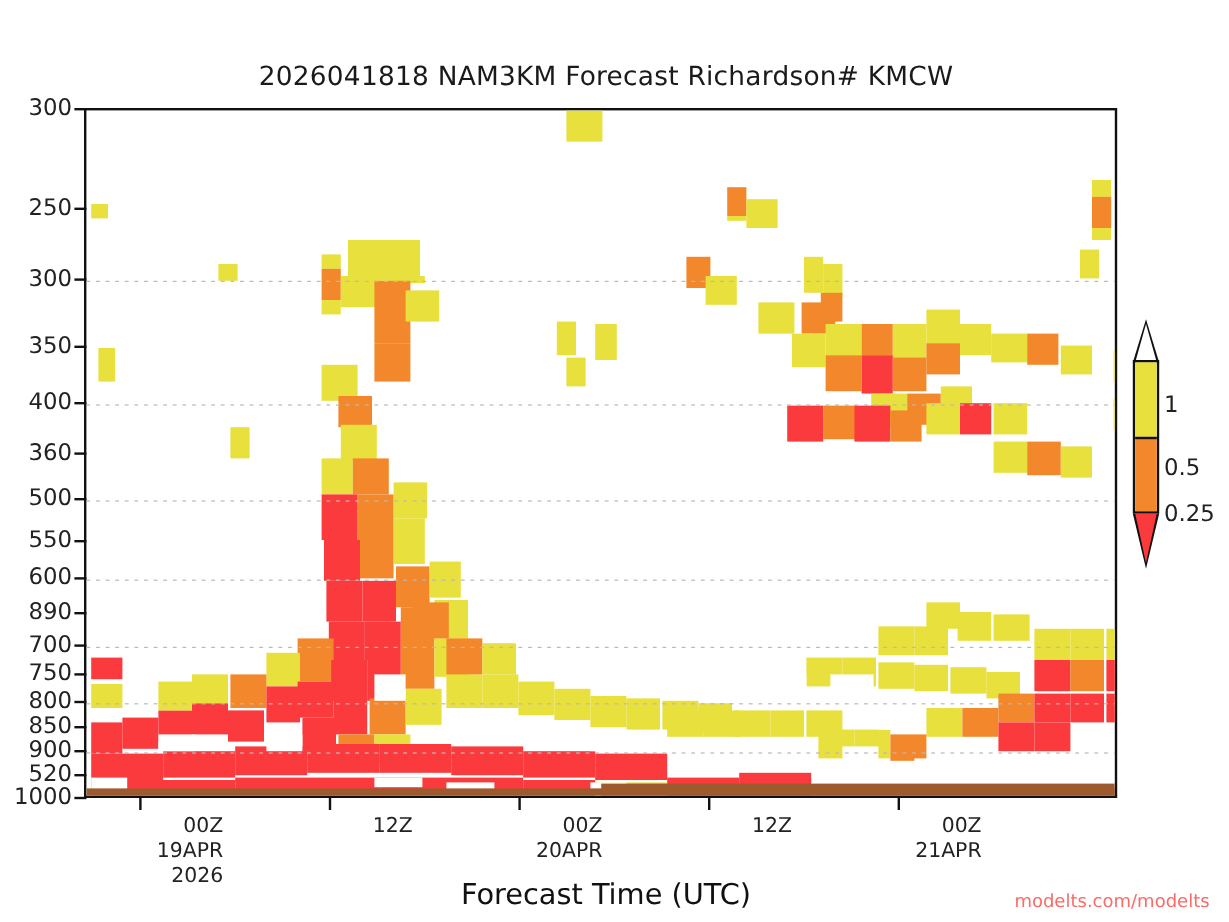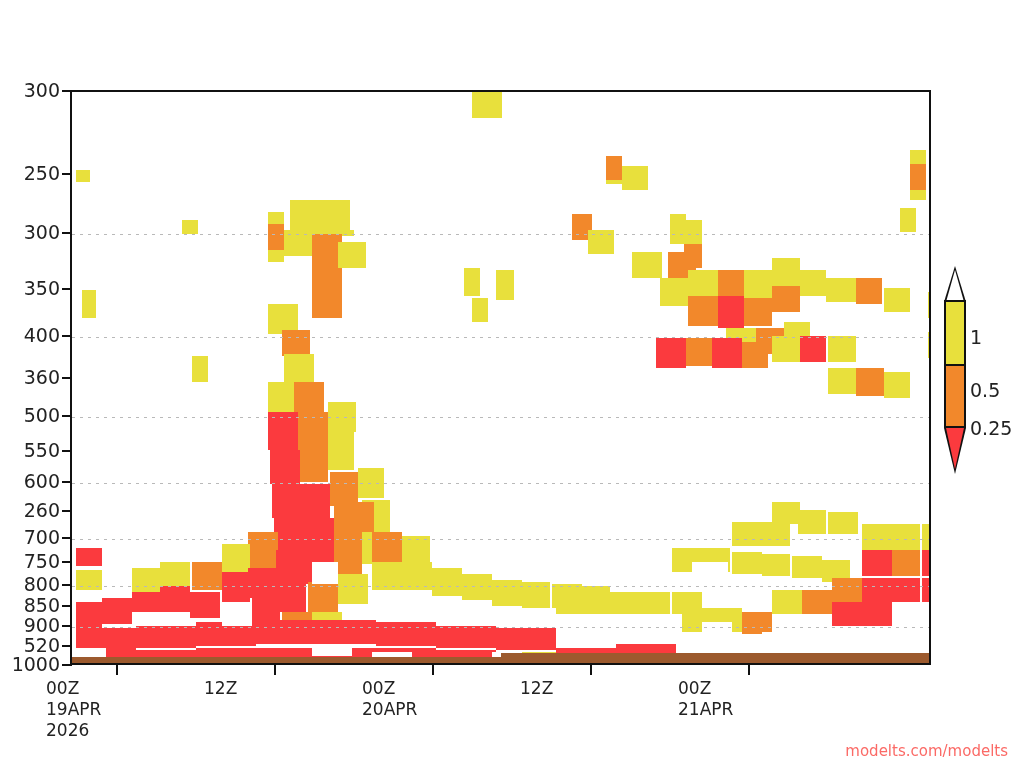--- a/index.html
+++ b/index.html
@@ -27,21 +27,21 @@
   .gl{position:absolute;left:0;width:100%;height:1px;
       background-image:linear-gradient(to right,#b9b9b9 0 3px,transparent 3px 8px);
       background-size:8px 1px;}
 
   
   .ytick{position:absolute;left:62px;width:10px;height:2px;background:#111;}
   .ylab{position:absolute;right:0;width:56px;text-align:right;font-size:19px;color:#222;
         transform:translateY(-11px);white-space:nowrap;}
   .ylabwrap{position:absolute;left:0;top:0;width:60px;height:768px;}
   .xtick{position:absolute;top:665px;width:2px;height:10px;background:#111;}
-  .xlab{position:absolute;top:678px;width:140px;margin-left:-70px;text-align:left;
+  .xlab{position:absolute;top:678px;width:140px;margin-left:-70px;text-align:right;
         font-size:17px;color:#222;line-height:21px;white-space:pre-line;}
   .xtitle{position:absolute;left:0;top:731px;width:1010px;text-align:center;
           font-size:24px;color:#111;}
 
   
   .cbar{position:absolute;left:944px;top:300px;width:22px;height:128px;
         border:2px solid #111;box-sizing:border-box;}
   .cbar .seg{position:absolute;left:0;width:100%;}
   .cbar .div{position:absolute;left:0;width:100%;height:2px;background:#111;}
   .tip{position:absolute;left:944px;width:0;height:0;}
@@ -58,20 +58,21 @@
   .cblab{position:absolute;left:970px;font-size:19px;color:#222;transform:translateY(-11px);
          white-space:nowrap;}
 
   .credit{position:absolute;right:16px;top:742px;font-size:15px;color:#fb6a66;white-space:nowrap;}
 </style>
 </head>
 <body>
 
 <div id="root">
 
+  <div class="title">2026041818 NAM3KM Forecast Richardson# KMCW</div>
 
   <div class="plot-frame">
     <div id="cellLayer">
         <i style="left:4px;top:78px;width:14px;height:12px;background:#e8e03c"></i>
         <i style="left:110px;top:128px;width:16px;height:14px;background:#e8e03c"></i>
         <i style="left:196px;top:120px;width:16px;height:12px;background:#e8e03c"></i>
         <i style="left:196px;top:132px;width:16px;height:26px;background:#f2882b"></i>
         <i style="left:212px;top:138px;width:30px;height:26px;background:#e8e03c"></i>
         <i style="left:196px;top:158px;width:16px;height:12px;background:#e8e03c"></i>
         <i style="left:400px;top:0px;width:30px;height:26px;background:#e8e03c"></i>
@@ -270,21 +271,21 @@
       <div class="ylab" style="top:335px">400</div>
       <div class="ytick" style="top:377px"></div>
       <div class="ylab" style="top:377px">360</div>
       <div class="ytick" style="top:415px"></div>
       <div class="ylab" style="top:415px">500</div>
       <div class="ytick" style="top:450px"></div>
       <div class="ylab" style="top:450px">550</div>
       <div class="ytick" style="top:481px"></div>
       <div class="ylab" style="top:481px">600</div>
       <div class="ytick" style="top:510px"></div>
-      <div class="ylab" style="top:510px">260</div>
+      <div class="ylab" style="top:510px">890</div>
       <div class="ytick" style="top:537px"></div>
       <div class="ylab" style="top:537px">700</div>
       <div class="ytick" style="top:561px"></div>
       <div class="ylab" style="top:561px">750</div>
       <div class="ytick" style="top:584px"></div>
       <div class="ylab" style="top:584px">800</div>
       <div class="ytick" style="top:605px"></div>
       <div class="ylab" style="top:605px">850</div>
       <div class="ytick" style="top:625px"></div>
       <div class="ylab" style="top:625px">900</div>
@@ -303,20 +304,21 @@
       <div class="xlab" style="left:274px">12Z</div>
       <div class="xtick" style="left:432px"></div>
       <div class="xlab" style="left:432px">00Z
 20APR</div>
       <div class="xtick" style="left:590px"></div>
       <div class="xlab" style="left:590px">12Z</div>
       <div class="xtick" style="left:748px"></div>
       <div class="xlab" style="left:748px">00Z
 21APR</div>
     </div>
+  <div class="xtitle">Forecast Time (UTC)</div>
 
   <div>
     <div class="tip tip-up"></div>
     <div class="tip-up-in"></div>
     <div class="cbar">
       <div class="seg" id="segY" style="top: 0px; height: 62px; background: rgb(232, 224, 60);"></div>
       <div class="seg" id="segO" style="top: 62px; height: 62px; background: rgb(242, 136, 43);"></div>
       <div class="div" style="top:62px"></div>
     </div>
     <div class="tip tip-dn"></div>

